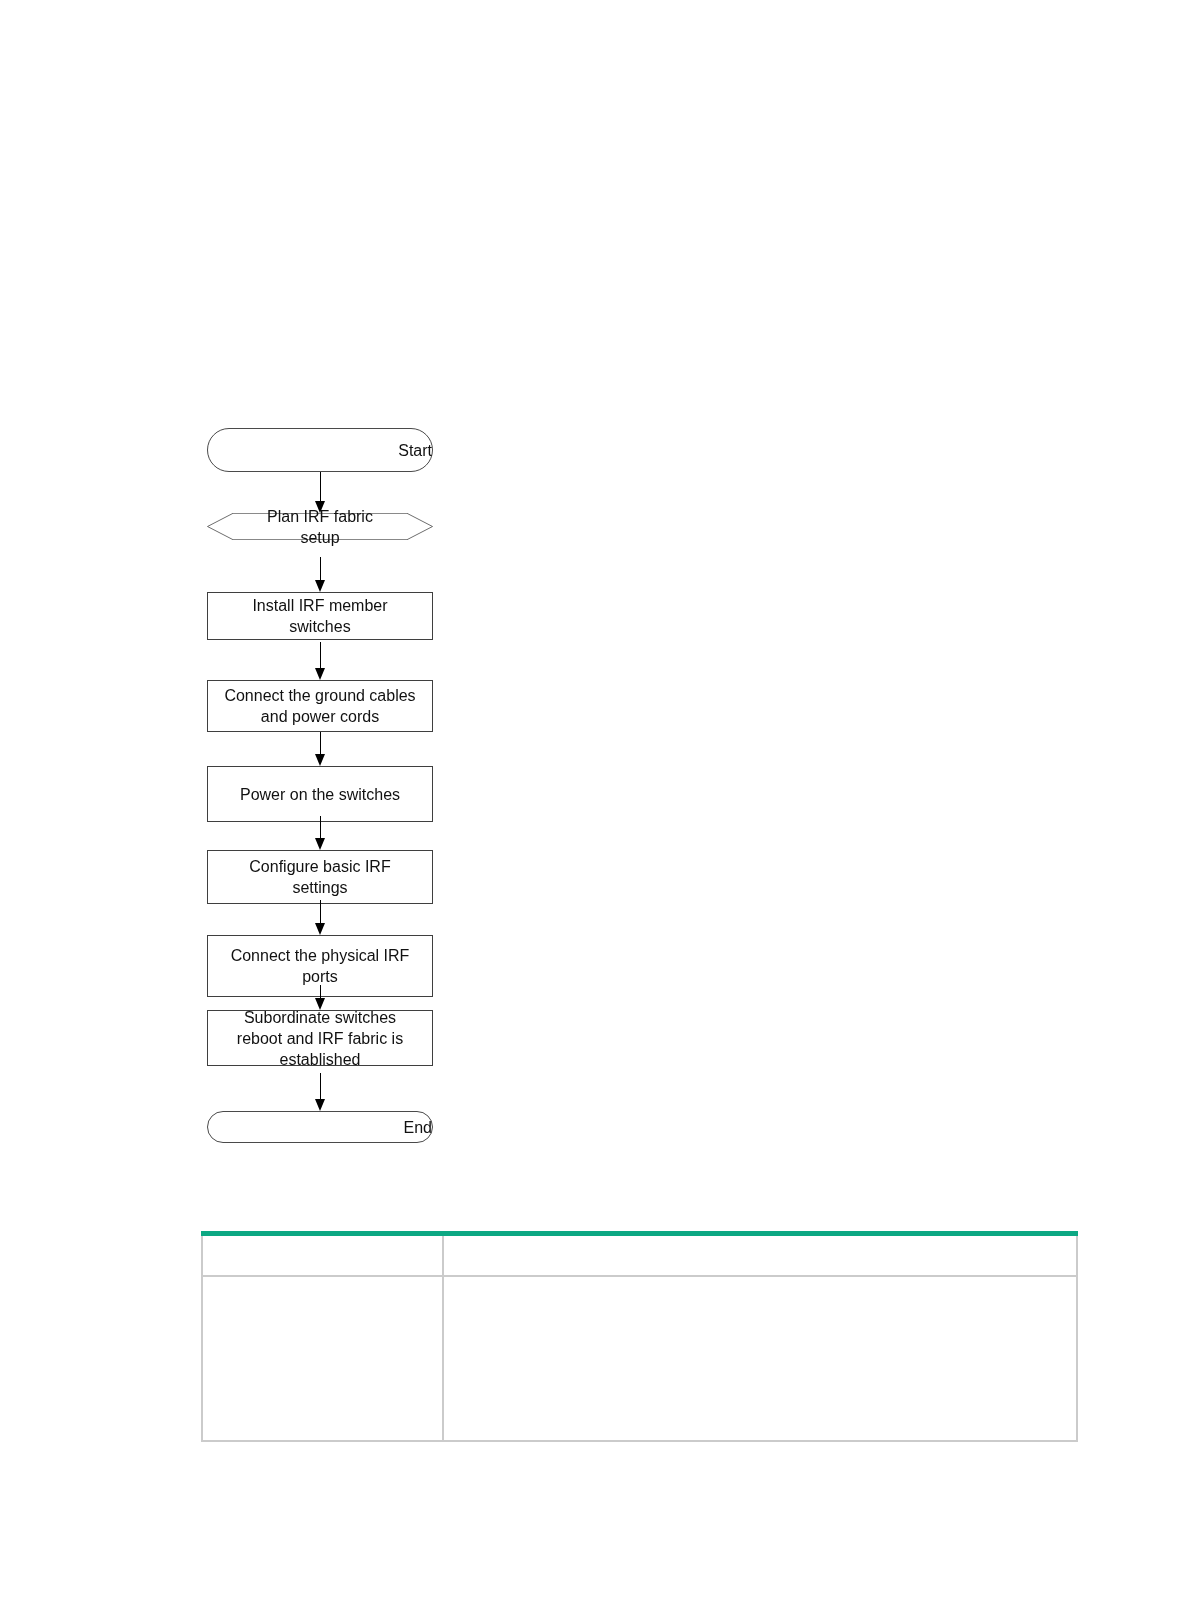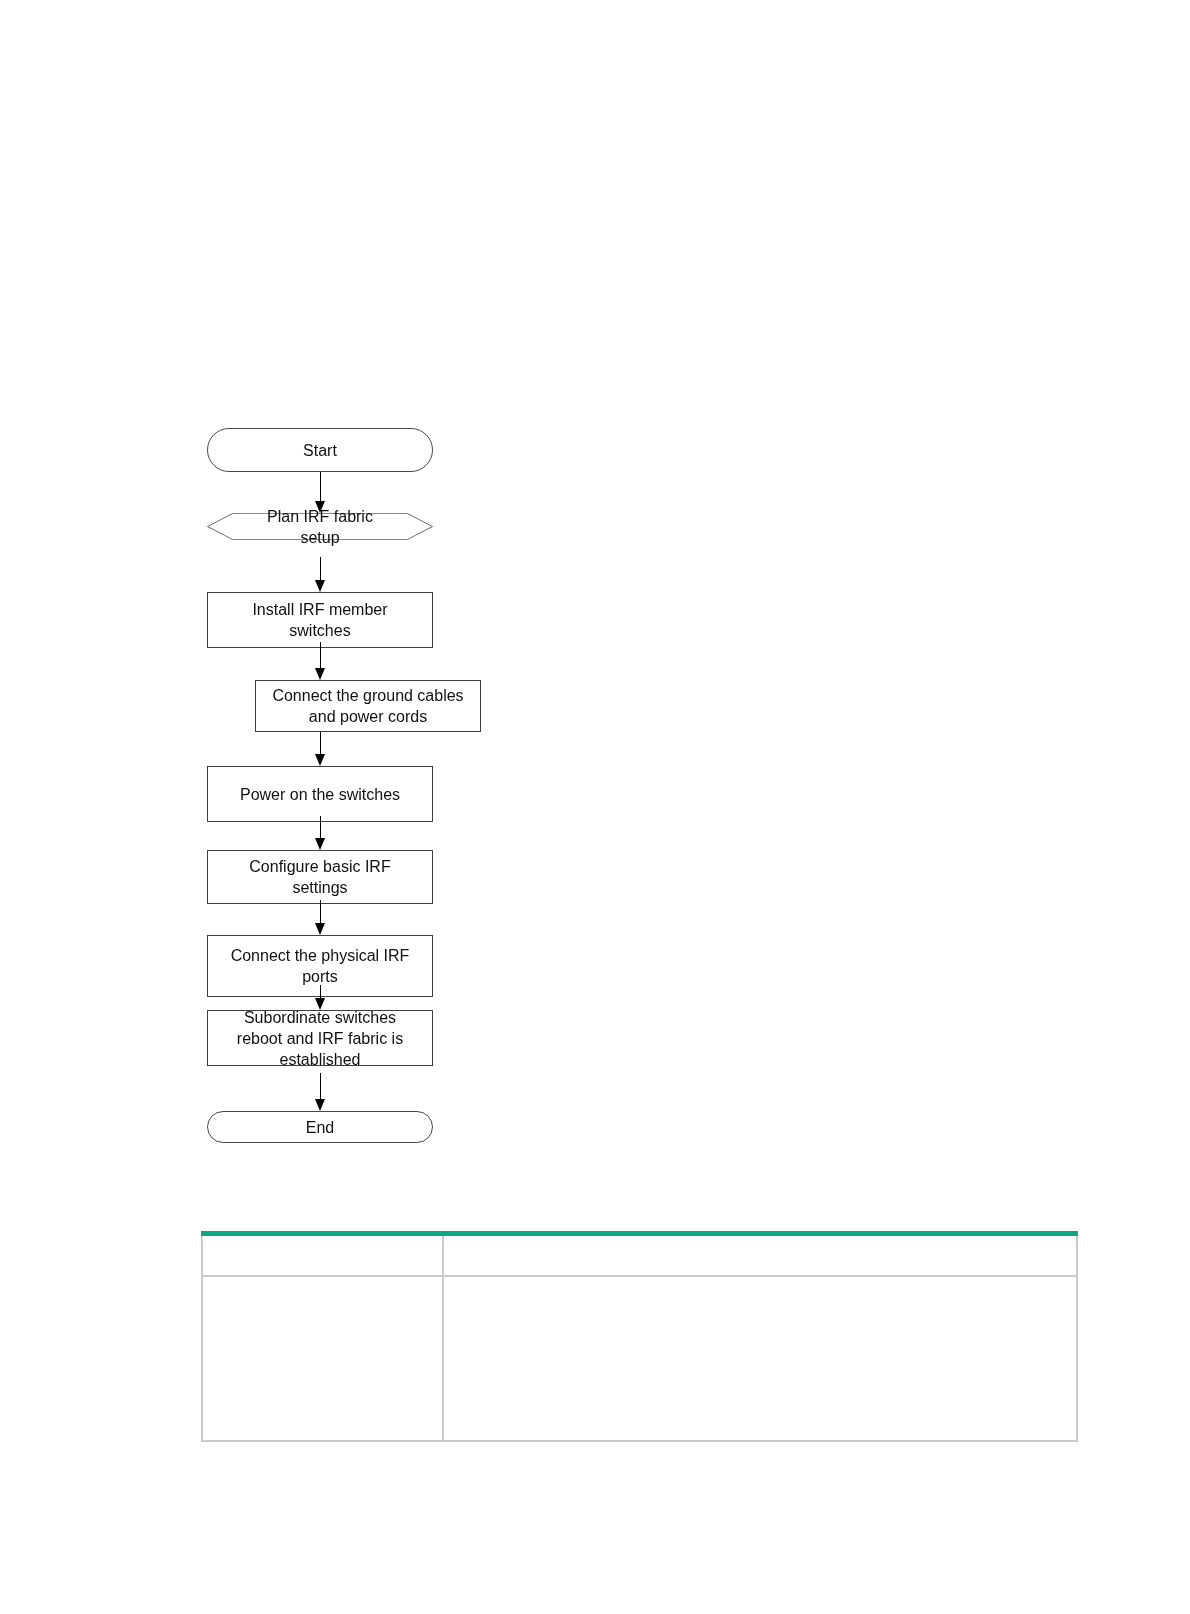--- a/index.html
+++ b/index.html
@@ -29,20 +29,21 @@
     line-height: 21px;
     box-sizing: border-box;
     background: #ffffff;
   }
   .fc-label {
     white-space: pre-line;
   }
   .shape-terminator {
     border: 1px solid #4a4a4a;
     border-radius: 22px;
+    justify-content: flex-end;
   }
   .shape-process {
     border: 1px solid #3f3f3f;
   }
   .shape-preparation {
     border: none;
     background: transparent;
   }
   .hex-svg {
     position: absolute;
@@ -130,31 +131,31 @@
     </svg>
     <span class="fc-label hex-label-wrap">Plan IRF fabric
 setup</span>
   </div>
 
   <div class="fc-arrow" style="top:557px; height:35px;">
     <div class="stem"></div>
     <div class="head"></div>
   </div>
 
-  <div class="fc-node shape-process" style="top:592px; height:56px;">
+  <div class="fc-node shape-process" style="top:592px; height:48px;">
     <span class="fc-label">Install IRF member
 switches</span>
   </div>
 
   <div class="fc-arrow" style="top:642px; height:38px;">
     <div class="stem"></div>
     <div class="head"></div>
   </div>
 
-  <div class="fc-node shape-process" style="top:680px; height:52px;margin-left:48px;">
+  <div class="fc-node shape-process" style="top:680px; height:52px;">
     <span class="fc-label">Connect the ground cables
 and power cords</span>
   </div>
 
   <div class="fc-arrow" style="top:732px; height:34px;">
     <div class="stem"></div>
     <div class="head"></div>
   </div>
 
   <div class="fc-node shape-process" style="top:766px; height:56px;">

